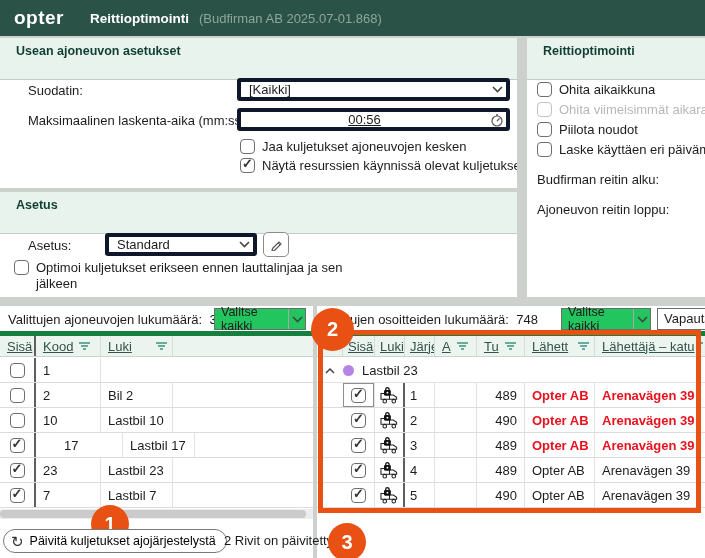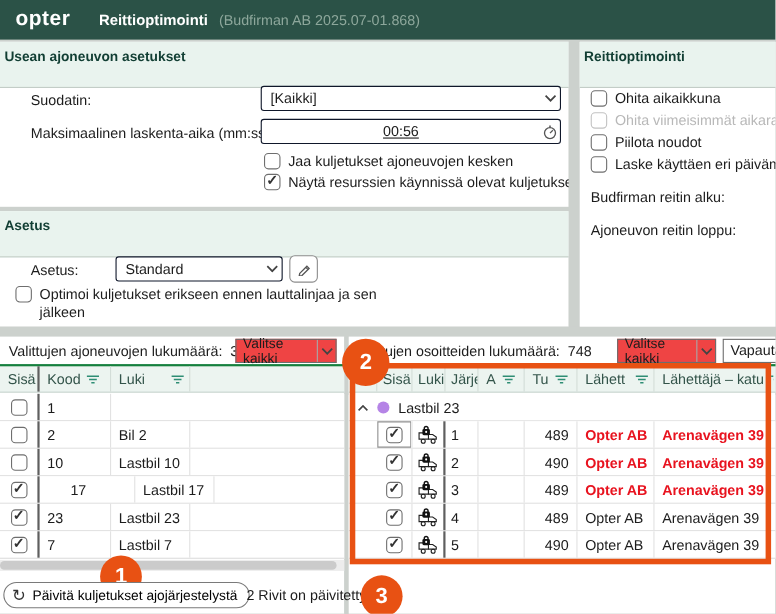--- a/index.html
+++ b/index.html
@@ -10,30 +10,30 @@
   
   .app-header { position:absolute; left:0; top:0; width:705px; height:36px;
                 background:#2b5247; display:flex; align-items:center; }
   .logo { color:#fff; font-weight:bold; font-size:19px; letter-spacing:.5px; margin-left:14px; }
   .app-title { color:#fff; font-size:13.5px; font-weight:bold; margin-left:26px; }
   .app-version { color:#8da79b; font-size:13px; margin-left:10px; }
 
   
   .panel { position:absolute; background:#fff; }
   .panel-head { height:42px; line-height:26px; background:#e9f3ee; border-bottom:1px solid #c3cdc7;
-                padding-left:4px; font-weight:bold; font-size:12.5px; color:#113e33; }
+                padding-left:16px; font-weight:bold; font-size:12.5px; color:#113e33; }
   #sec-multi { left:0; top:38px; width:517px; height:150px; }
   #sec-asetus { left:0; top:192px; width:517px; height:105px; }
   #sec-route { left:527px; top:38px; width:185px; height:259px; }
   .vsplit { position:absolute; left:517px; top:38px; width:10px; height:259px; background:#ccd1cd; }
   .hsplit { position:absolute; left:0; top:297px; width:705px; height:9px; background:#ccd1cd; }
 
   .lbl { position:absolute; font-size:13px; color:#1c1c1c; }
 
-  .field { position:absolute; height:23px; border:1px solid #0f172a; border-radius:3px;
+  .field { position:absolute; height:23px; border:4px solid #0f172a; border-radius:3px;
            background:#fff; display:flex; align-items:center; font-size:13px; }
   .field .val { flex:1; padding:0 8px; white-space:nowrap; overflow:hidden; }
   .field .val.center { text-align:center; }
   .chev { width:18px; display:flex; justify-content:center; align-items:center; flex:0 0 auto; }
 
   .cbrow { position:absolute; display:flex; align-items:flex-start; gap:7px; }
   .cb { width:15px; height:15px; border:1.6px solid #6e6e6e; border-radius:4px; background:#fff;
         flex:0 0 auto; position:relative; }
   .cb.checked::after { content:"\2713"; position:absolute; left:1px; top:-3px; font-size:13px;
                        font-weight:bold; color:#333; }
@@ -44,30 +44,30 @@
 
   .iconbtn { position:absolute; width:26px; height:25px; border:1px solid #8c8c8c; border-radius:5px;
              background:#fff; display:flex; align-items:center; justify-content:center; }
 
   
   #veh-panel { left:0; top:306px; width:313px; height:252px; }
   #addr-panel { left:317px; top:306px; width:388px; height:252px; }
   .bsplit { position:absolute; left:313px; top:306px; width:4px; height:252px; background:#ccd1cd; }
 
   .tb-label { position:absolute; top:312px; font-size:13px; }
-  .tb-select { position:absolute; top:308px; height:22px; border:1px solid #6d6d6d; background:#ef4444;
+  .tb-select { position:absolute; top:308px; height:22px; border:1px solid #6d6d6d; background:#22c55e;
                display:flex; align-items:center; font-size:12.5px; }
   .tb-select .val { padding:0 4px 0 6px; }
   .tb-select .chev { border-left:1px solid #a8a8a8; height:100%; width:17px; }
   .tb-btn { position:absolute; top:308px; height:22px; border:1px solid #6d6d6d; background:#fff;
             font-size:13px; line-height:20px; padding:0 6px; white-space:nowrap; overflow:hidden; }
 
   .grid-head { position:absolute; display:flex; height:26px; background:#ecf4f0;
-               border-top:2px solid #15803d; border-bottom:1px solid #c9d4cf;
-               font-size:13px; color:#33544a; }
+               border-top:5px solid #15803d; border-bottom:1px solid #c9d4cf;
+               font-size:13px; color:#33544a;text-decoration:underline; }
   .gh-cell { display:flex; align-items:center; gap:5px; padding:0 4px 0 7px; border-right:1px solid #d3ddd8;
              white-space:nowrap; overflow:hidden; }
   .grid-row { position:absolute; display:flex; height:25px; border-bottom:1px solid #dcdcdc;
               background:#fff; font-size:13px; align-items:stretch; }
   .g-cell { display:flex; align-items:center; padding:0 7px; border-right:1px solid #e2e2e2;
             white-space:nowrap; overflow:hidden; }
   .g-cell.center { justify-content:center; padding:0; }
   .g-cell.right { justify-content:flex-end; }
   .thickdiv { border-right:2px solid #5f5f5f !important; }
   .red-text { color:#e8131f; font-weight:bold; }

